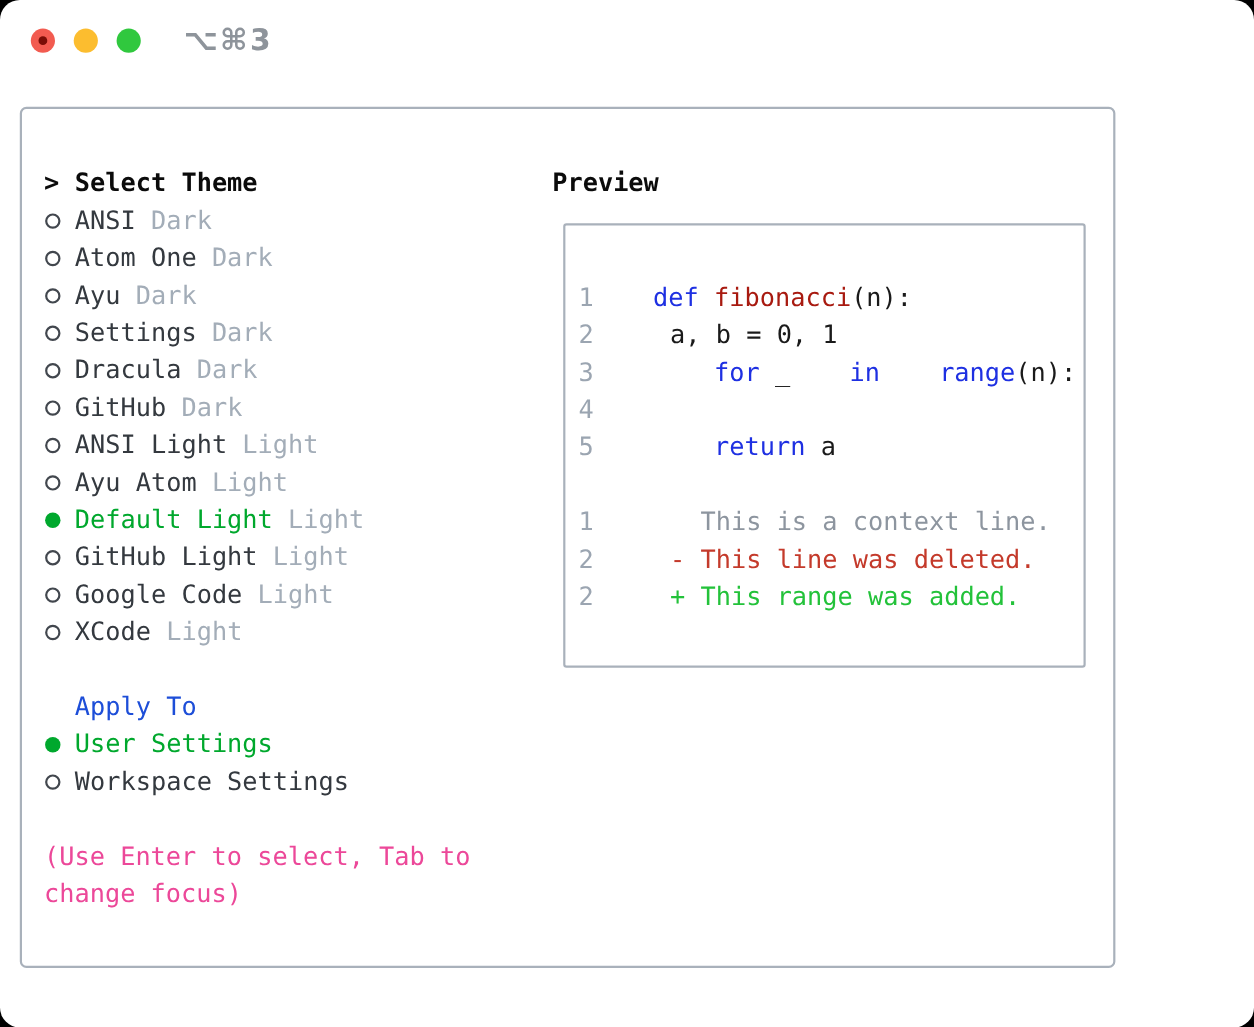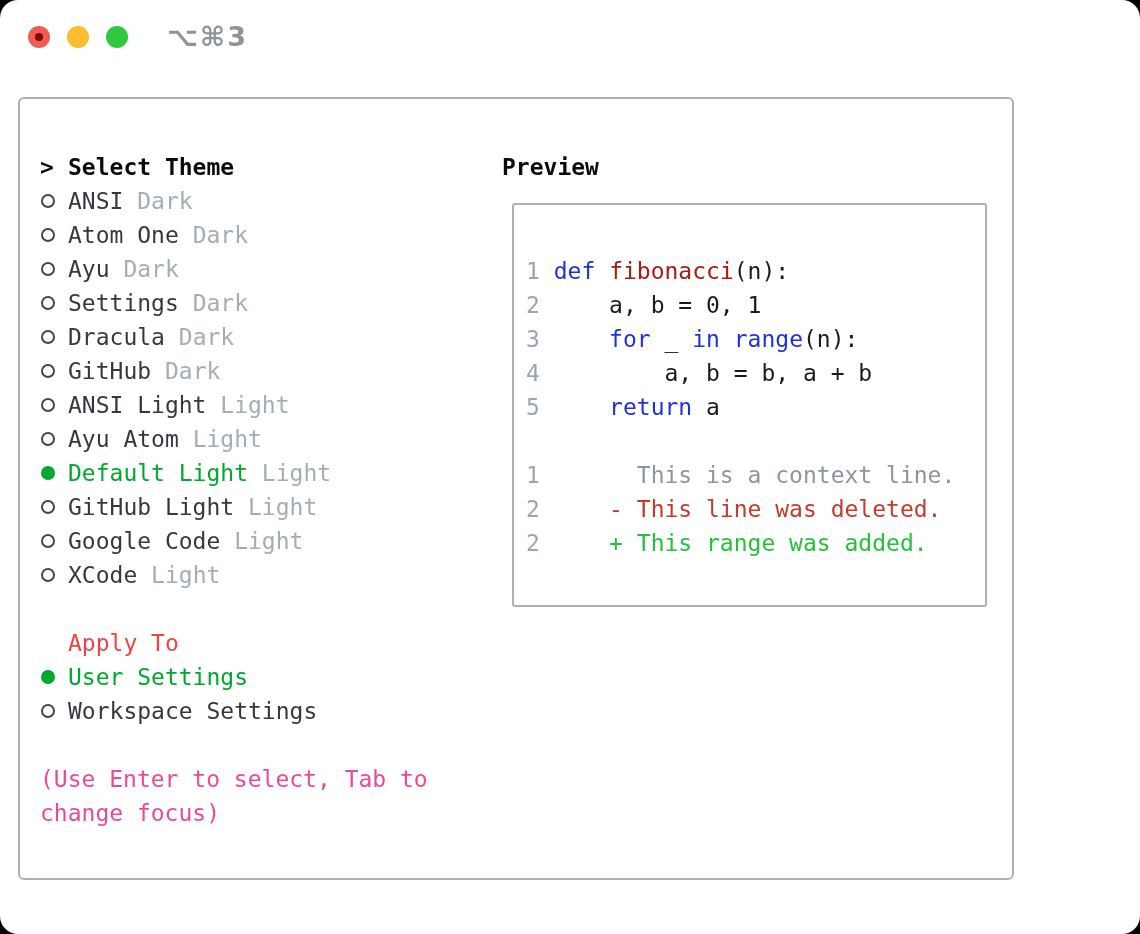--- a/index.html
+++ b/index.html
@@ -43,21 +43,21 @@
 
   
   .preview-header{position:absolute;left:482px;top:51px;height:34px;line-height:34px;
                   font-weight:bold;color:#0b0b0b;white-space:pre;}
   .pbox{position:absolute;left:492px;top:104px;width:475px;height:404px;box-sizing:border-box;
         border:2px solid var(--panel-border,#a9b1bb);border-radius:3px;background:#fff;}
   .code{position:absolute;left:12px;top:49px;right:0;}
   .crow{height:34px;line-height:34px;display:flex;white-space:pre;}
   .lnum{color:var(--line-number-gray,#9ba5b1);}
   .seg.plain{color:#1a1a1a;}
-  .seg.kw{color:var(--keyword-blue,#1e30e2);}
+  .seg.kw{color:var(--keyword-blue,#1e30e2);margin-left:40px;}
   .seg.fn{color:var(--function-red,#a81a10);}
   .seg.ctx{color:#8d959f;}
   .seg.del{color:var(--deleted-red,#c43a2b);}
   .seg.add{color:var(--added-green,#23c23a);}
 </style>
 </head>
 <body>
 
 <div class="stage">
   <div class="window">
@@ -121,21 +121,21 @@
   </div>
 
   <div class="row">
     <span class="marker ring"></span><span class="tname">XCode</span><span class="tvariant"> Light</span>
   </div>
 </div>
       </div>
 
       <div class="apply">
         <div class="row">
-          <span class="marker"></span><span class="olabel" style="color:#ef4444;">Apply To</span>
+          <span class="marker"></span><span class="olabel" style="color:#1d4ed8;">Apply To</span>
         </div>
         <div id="apply-options">
   <div class="row sel">
     <span class="marker dotg"></span><span class="olabel">User Settings</span>
   </div>
 
   <div class="row">
     <span class="marker ring"></span><span class="olabel">Workspace Settings</span>
   </div>
 </div>
@@ -155,21 +155,21 @@
 
   <div class="crow">
     <span class="lnum">2</span><span class="lsegs"><span class="seg plain">     a, b = 0, 1</span></span>
   </div>
 
   <div class="crow">
     <span class="lnum">3</span><span class="lsegs"><span class="seg plain">     </span><span class="seg kw">for</span><span class="seg plain"> _ </span><span class="seg kw">in</span><span class="seg plain"> </span><span class="seg kw">range</span><span class="seg plain">(n):</span></span>
   </div>
 
   <div class="crow">
-    <span class="lnum">4</span><span class="lsegs"><span class="seg plain">         a, b = b, a + b</span></span>
+    <span class="lnum">4</span>
   </div>
 
   <div class="crow">
     <span class="lnum">5</span><span class="lsegs"><span class="seg plain">     </span><span class="seg kw">return</span><span class="seg plain"> a</span></span>
   </div>
 
   <div class="crow">
     <span class="lnum"></span><span class="lsegs"></span>
   </div>
 

